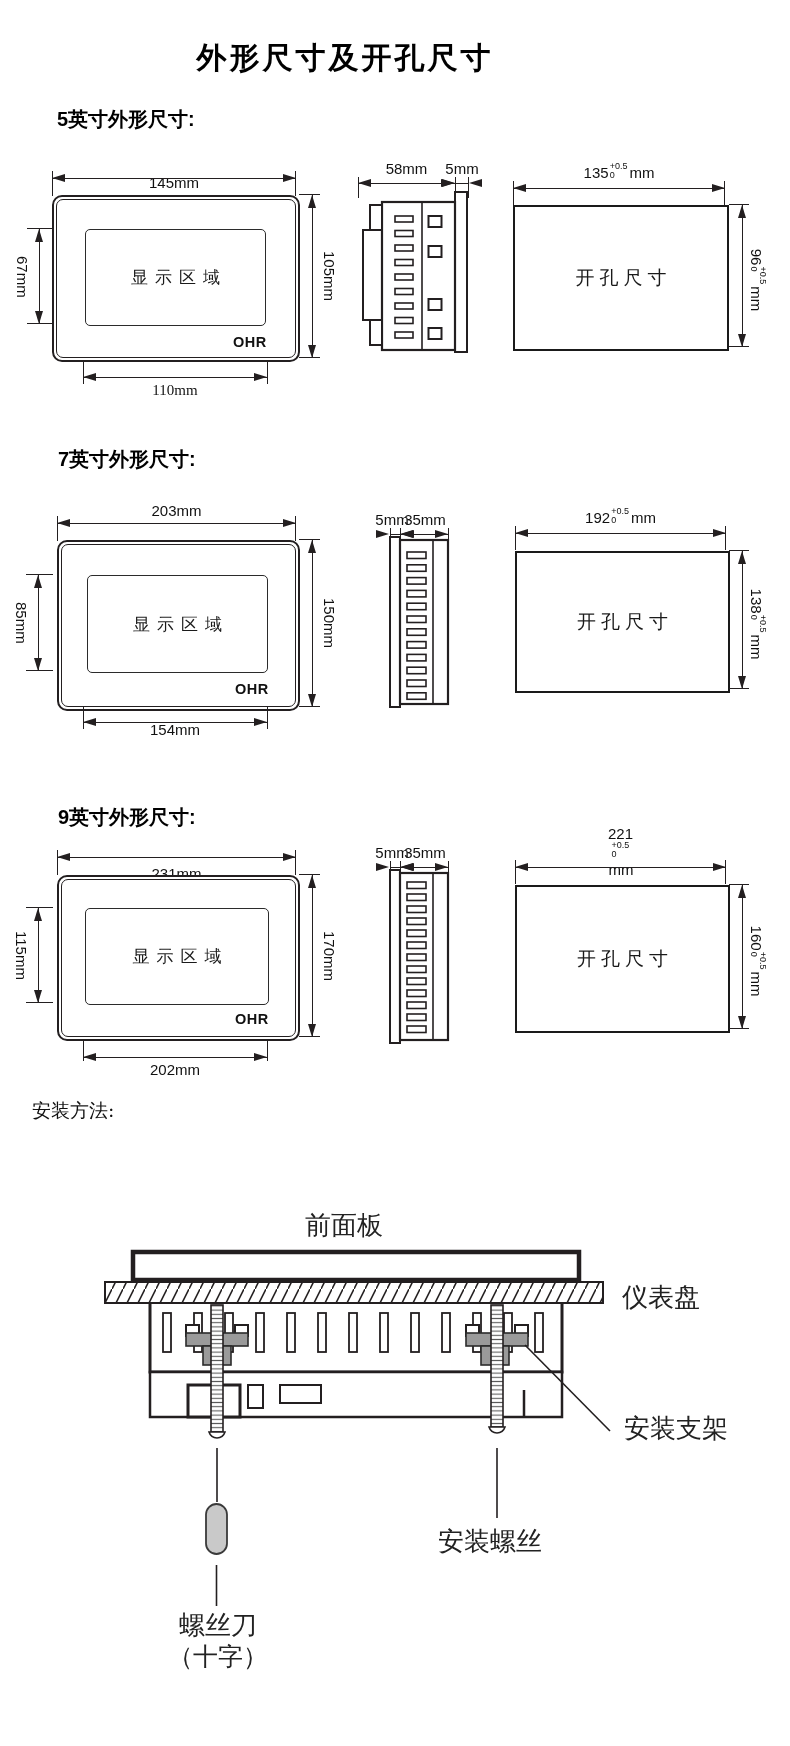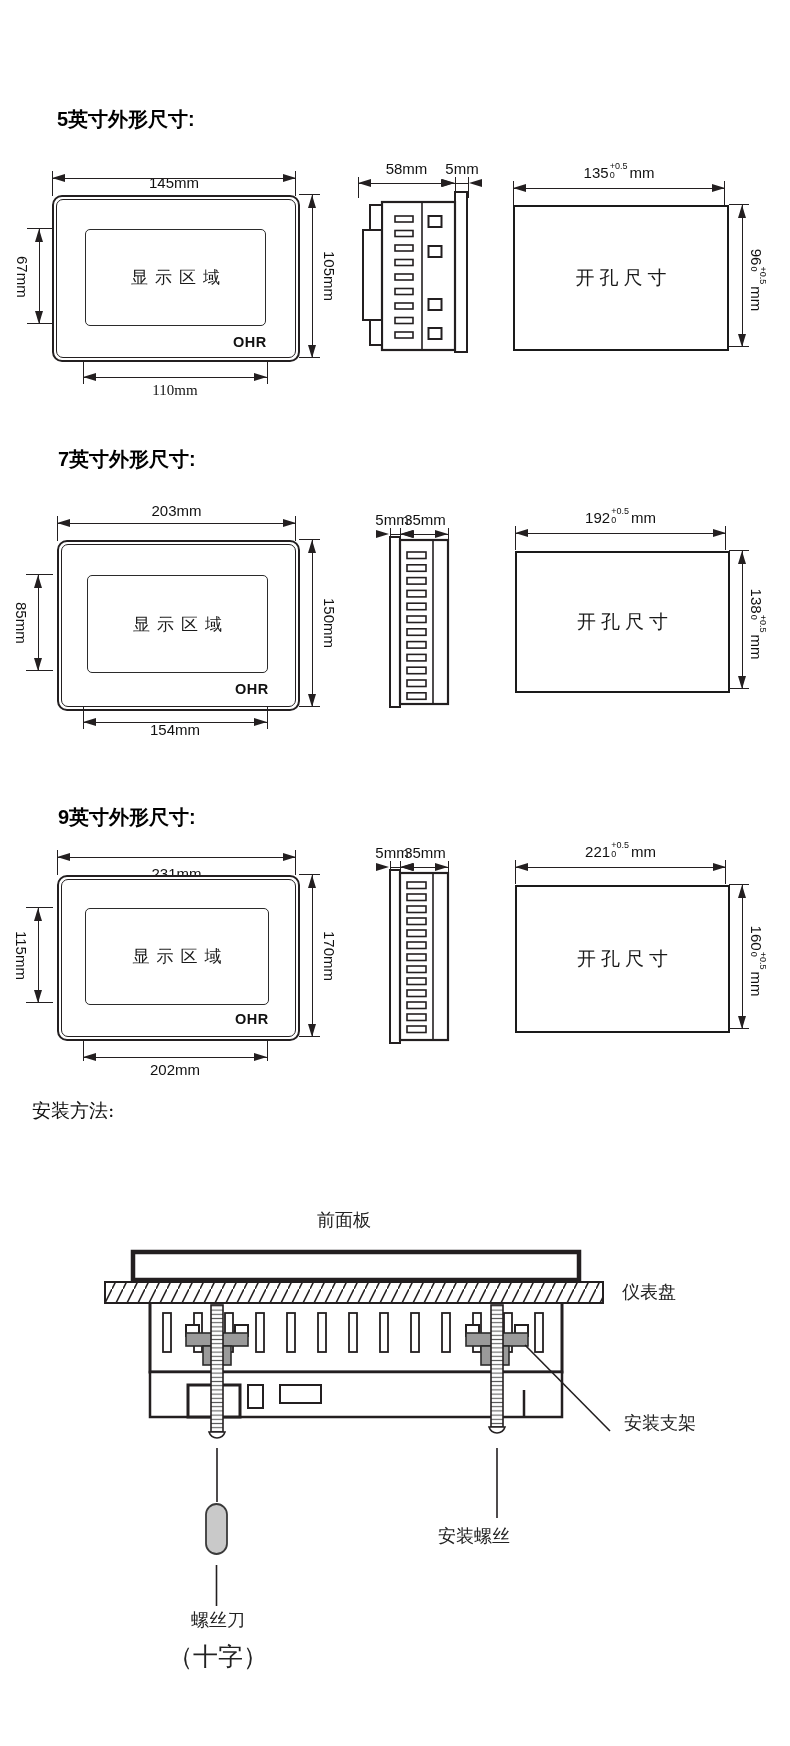--- a/index.html
+++ b/index.html
@@ -41,28 +41,29 @@
   .tickh{position:absolute;height:1.3px;background:#231f20;}
   
   .tol{position:absolute;display:flex;align-items:center;justify-content:center;
        font-size:15px;color:#111;height:18px;}
   .tol .st{display:flex;flex-direction:column;font-size:9px;line-height:9.5px;
            margin:0 1px;text-align:left;transform:translateY(-1px);}
   .tol .un{margin-left:1px;}
   .tolv{transform:rotate(90deg);transform-origin:0 0;width:92px;}
   
   .para{position:absolute;font-family:"DejaVu Serif",serif;font-size:19px;color:#111;white-space:nowrap;}
-  .cnl{position:absolute;font-family:"DejaVu Serif",serif;font-size:18px;color:#222;white-space:nowrap;}
+  .cnl{position:absolute;font-family:"DejaVu Serif",serif;font-size:26px;color:#222;white-space:nowrap;}
   svg{position:absolute;overflow:visible;}
 </style>
 </head>
 <body>
 
 <div class="page">
 
+  <div class="title">外形尺寸及开孔尺寸</div>
 
   <div class="sec" style="top:100px;height:310px;">
     <div class="hd" style="left:57px;top:6px;">5英寸外形尺寸:</div>
 
     <div class="hlab" style="left:52px;top:75px;width:244px;">145mm</div>
     <div class="hdim" style="left:52px;top:72px;width:244px;">
         <div class="ln"></div>
         <i class="al"></i>
         <i class="ar"></i>
       </div>
@@ -370,21 +371,21 @@
         <rect x="21" y="84" width="19" height="6.5"></rect>
           <rect x="21" y="96" width="19" height="6.5"></rect>
         <rect x="21" y="108" width="19" height="6.5"></rect>
           <rect x="21" y="120" width="19" height="6.5"></rect>
         <rect x="21" y="132" width="19" height="6.5"></rect>
           <rect x="21" y="144" width="19" height="6.5"></rect>
         <rect x="21" y="156" width="19" height="6.5"></rect>
       </g>
     </svg>
 
-    <div class="tol" style="left:515px;top:44px;width:211px;">
+    <div class="tol" style="left:515px;top:44px;width:211px;flex-direction:column;">
       <span>221</span>
       <span class="st">
           <span>+0.5</span>
           <span>0</span>
         </span>
       <span class="un">mm</span>
     </div>
     <div class="hdim" style="left:515px;top:63px;width:211px;">
         <div class="ln"></div>
         <i class="al"></i>

